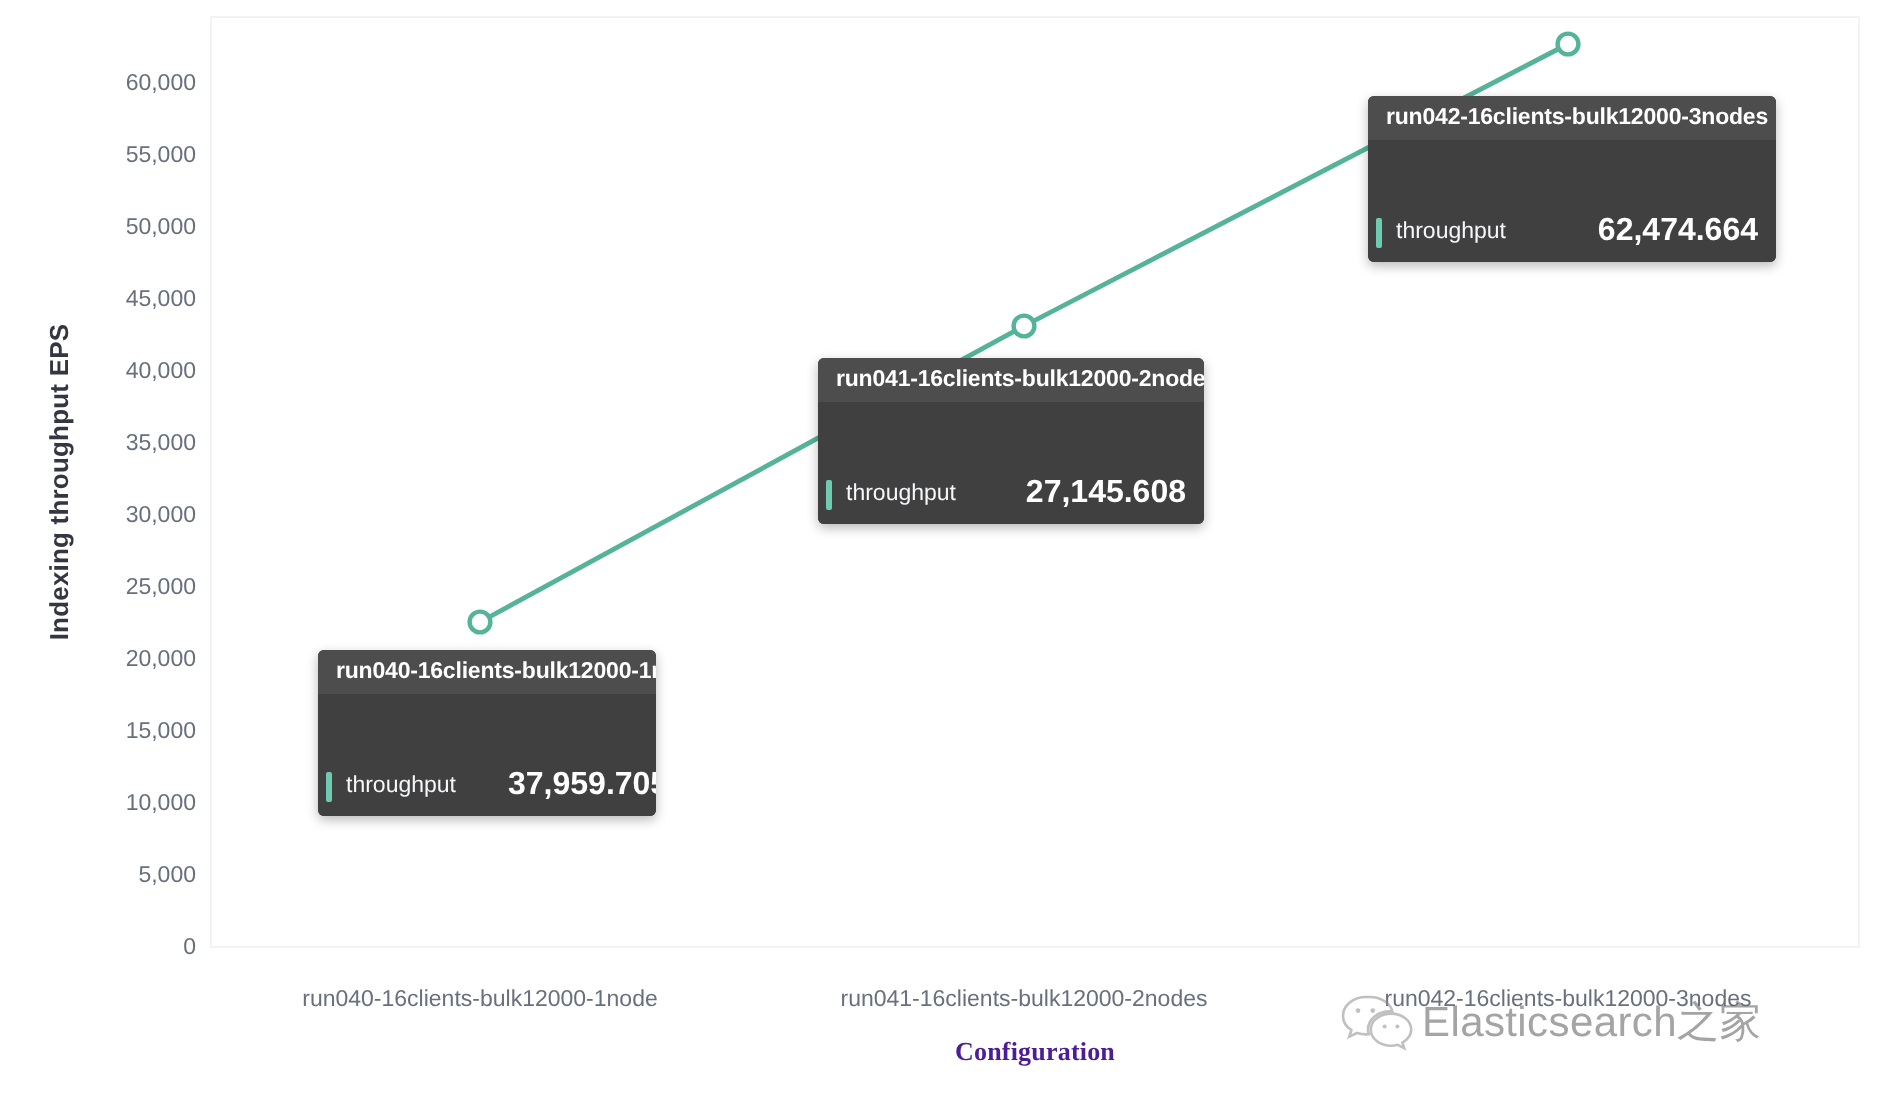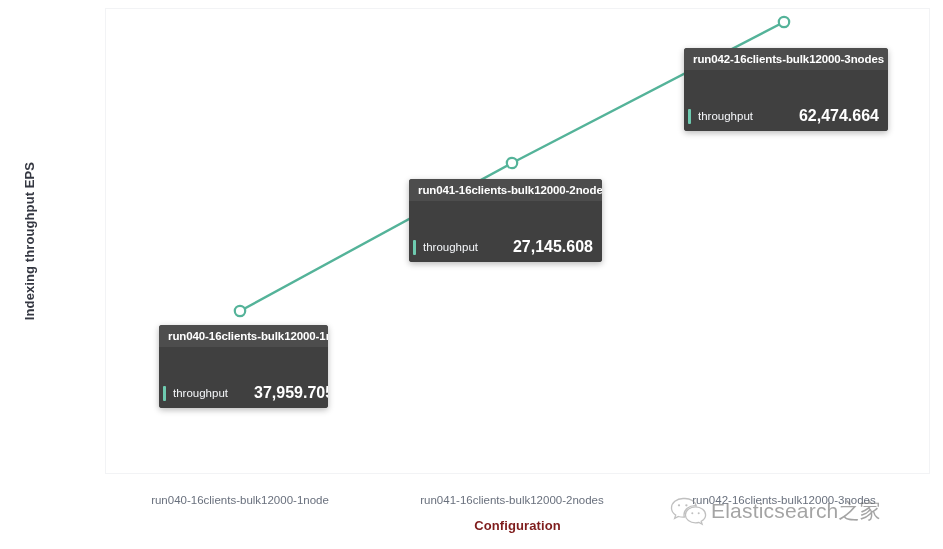--- a/index.html
+++ b/index.html
@@ -82,22 +82,23 @@
     white-space: nowrap;
   }
   .x-axis-title {
     position: absolute;
     left: 105px;
     top: 518px;
     width: 825px;
     text-align: center;
     font-size: 13px;
     font-weight: bold;
-    color: #7f1d1d;
+    color: #4c1d95;
     letter-spacing: .1px;
+    font-family: Liberation Serif, serif;
   }
 
   
   .series-svg {
     position: absolute;
     left: 0; top: 0;
     width: 943px;
     height: 549px;
     overflow: visible;
     pointer-events: none;
@@ -174,20 +175,35 @@
 </style>
 </head>
 <body>
 
 <div id="chart-root">
 
   <div class="plot-area"></div>
 
   <div class="y-axis-title">Indexing throughput EPS</div>
 
+  <div class="y-ticks-wrap">
+    <div class="y-tick" style="top:42px">60,000</div>
+    <div class="y-tick" style="top:78px">55,000</div>
+    <div class="y-tick" style="top:114px">50,000</div>
+    <div class="y-tick" style="top:150px">45,000</div>
+    <div class="y-tick" style="top:186px">40,000</div>
+    <div class="y-tick" style="top:222px">35,000</div>
+    <div class="y-tick" style="top:258px">30,000</div>
+    <div class="y-tick" style="top:294px">25,000</div>
+    <div class="y-tick" style="top:330px">20,000</div>
+    <div class="y-tick" style="top:366px">15,000</div>
+    <div class="y-tick" style="top:402px">10,000</div>
+    <div class="y-tick" style="top:438px">5,000</div>
+    <div class="y-tick" style="top:474px">0</div>
+  </div>
 
   <svg class="series-svg" viewBox="0 0 943 549">
     <polyline points="240,311 512,163 784,22" fill="none" stroke="#54b399" stroke-width="2.4" stroke-linecap="round" stroke-linejoin="round"></polyline>
     <circle cx="240" cy="311" r="5.2" fill="#ffffff" stroke="#54b399" stroke-width="2.2"></circle>
     <circle cx="512" cy="163" r="5.2" fill="#ffffff" stroke="#54b399" stroke-width="2.2"></circle>
     <circle cx="784" cy="22" r="5.2" fill="#ffffff" stroke="#54b399" stroke-width="2.2"></circle>
   </svg>
 
   <div class="x-tick" style="left:240px">run040-16clients-bulk12000-1node</div>
   <div class="x-tick" style="left:512px">run041-16clients-bulk12000-2nodes</div>

